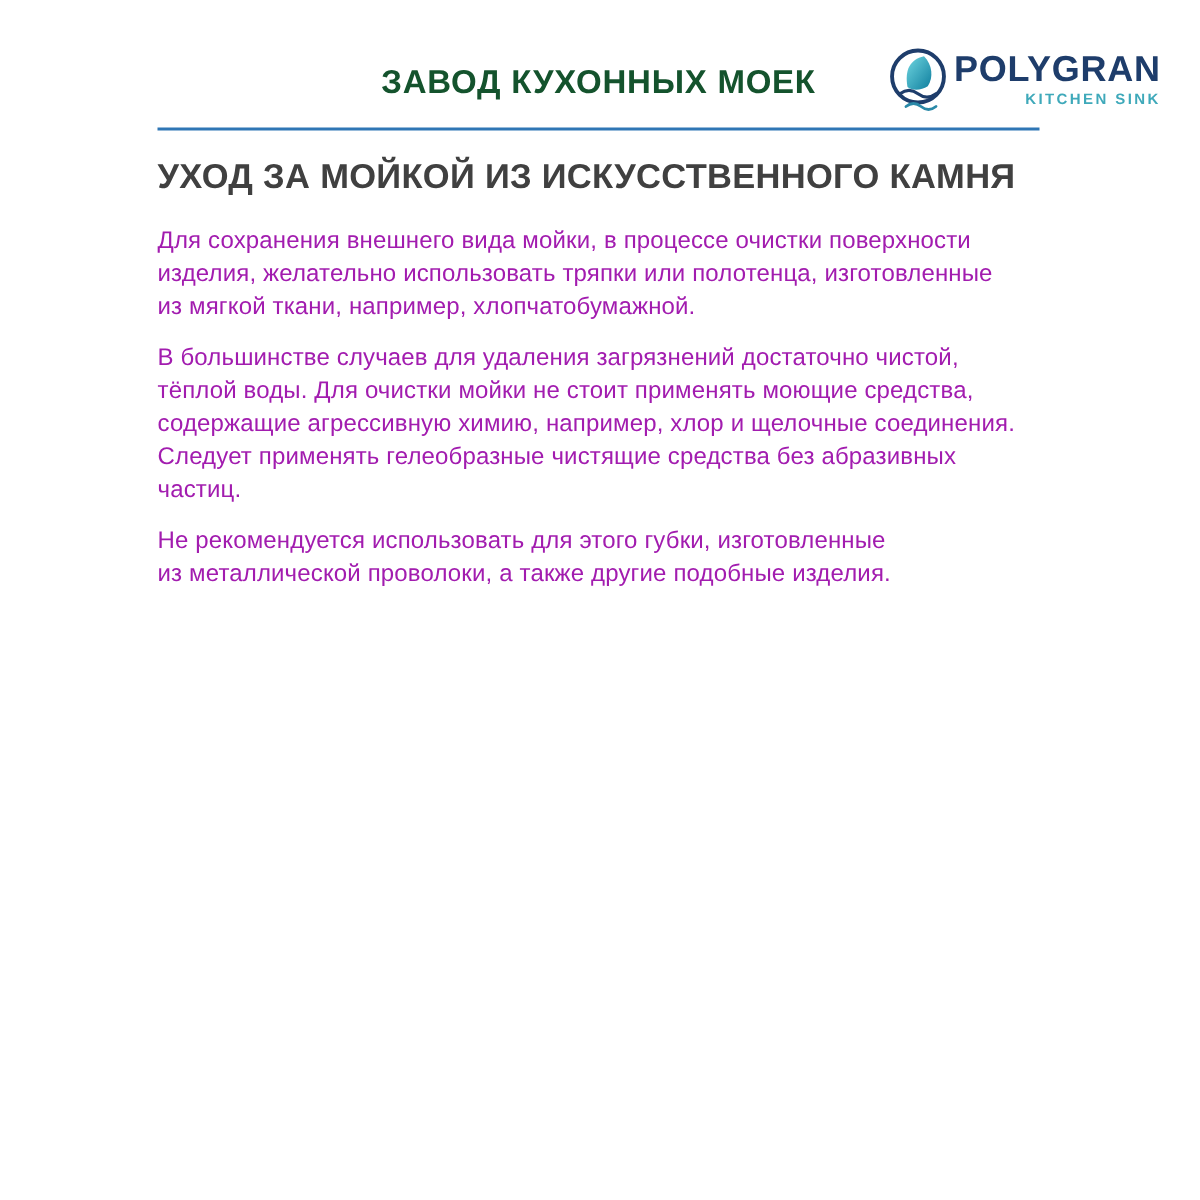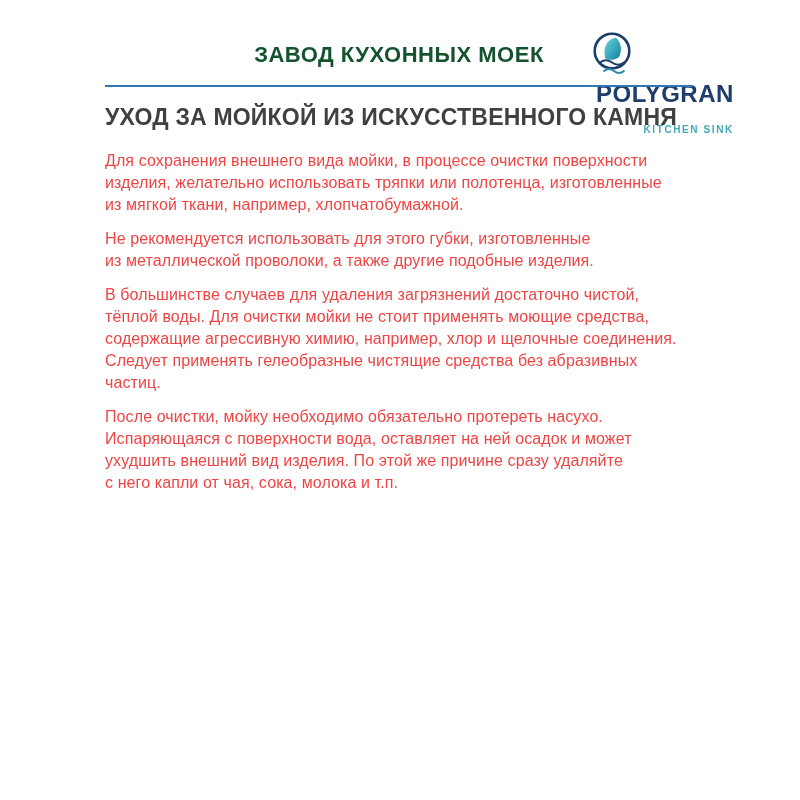--- a/index.html
+++ b/index.html
@@ -15,43 +15,43 @@
   .factory-title {
     position:absolute; top:42px; left:105px; width:588px;
     text-align:center;
     font-size:22px; font-weight:800; letter-spacing:0.5px;
     color:#14532d; white-space:nowrap;
   }
   .header-rule {
     position:absolute; top:85px; left:105px; width:588px; height:0;
     border-top:2px solid #2f76b5;
   }
-  .logo { position:absolute; top:31px; left:592px; width:178px; display:flex; align-items:flex-start;flex-direction:column; }
+  .logo { position:absolute; top:31px; left:592px; width:178px; display:flex; align-items:flex-start; }
   .logo-icon { width:40px; height:47px; flex:0 0 auto; }
   .logo-text { display:flex; flex-direction:column; align-items:flex-end; margin-left:4px; margin-top:4px; }
   .brand-name {
     font-size:24px; font-weight:800; letter-spacing:0.5px;
     color:#1e3d6b; line-height:24px; white-space:nowrap;
   }
   .brand-sub {
     font-size:10px; font-weight:700; letter-spacing:1.6px;
-    color:#3fa9ba; margin-top:18px; white-space:nowrap;
+    color:#3fa9ba; margin-top:2px; white-space:nowrap;
   }
 
   
   .article { position:absolute; top:104px; left:105px; width:640px; }
   .article-title {
     margin:0 0 20px 0;
     font-size:23px; font-weight:800; letter-spacing:0.2px;
     line-height:26px; color:#404040; white-space:nowrap;
   }
   .article p {
     margin:0 0 12px 0;
     font-size:16px; line-height:22px; letter-spacing:0.1px;
-    color:#ef4444;
+    color:#a21caf;
     white-space:pre-line;
   }
 </style>
 </head>
 <body>
 
 <div class="page">
 
   <div class="header">
     <div class="factory-title">ЗАВОД КУХОННЫХ МОЕК</div>
@@ -79,26 +79,22 @@
 
     <div class="header-rule"></div>
   </div>
 
   <div class="article">
     <h1 class="article-title">УХОД ЗА МОЙКОЙ ИЗ ИСКУССТВЕННОГО КАМНЯ</h1>
 
     <p>Для сохранения внешнего вида мойки, в процессе очистки поверхности
 изделия, желательно использовать тряпки или полотенца, изготовленные
 из мягкой ткани, например, хлопчатобумажной.</p>
-    <p>Не рекомендуется использовать для этого губки, изготовленные
-из металлической проволоки, а также другие подобные изделия.</p>
     <p>В большинстве случаев для удаления загрязнений достаточно чистой,
 тёплой воды. Для очистки мойки не стоит применять моющие средства,
 содержащие агрессивную химию, например, хлор и щелочные соединения.
 Следует применять гелеобразные чистящие средства без абразивных
 частиц.</p>
-    <p>После очистки, мойку необходимо обязательно протереть насухо.
-Испаряющаяся с поверхности вода, оставляет на ней осадок и может
-ухудшить внешний вид изделия. По этой же причине сразу удаляйте
-с него капли от чая, сока, молока и т.п.</p>
+    <p>Не рекомендуется использовать для этого губки, изготовленные
+из металлической проволоки, а также другие подобные изделия.</p>
   </div>
 
 </div>
 
 </body></html>

